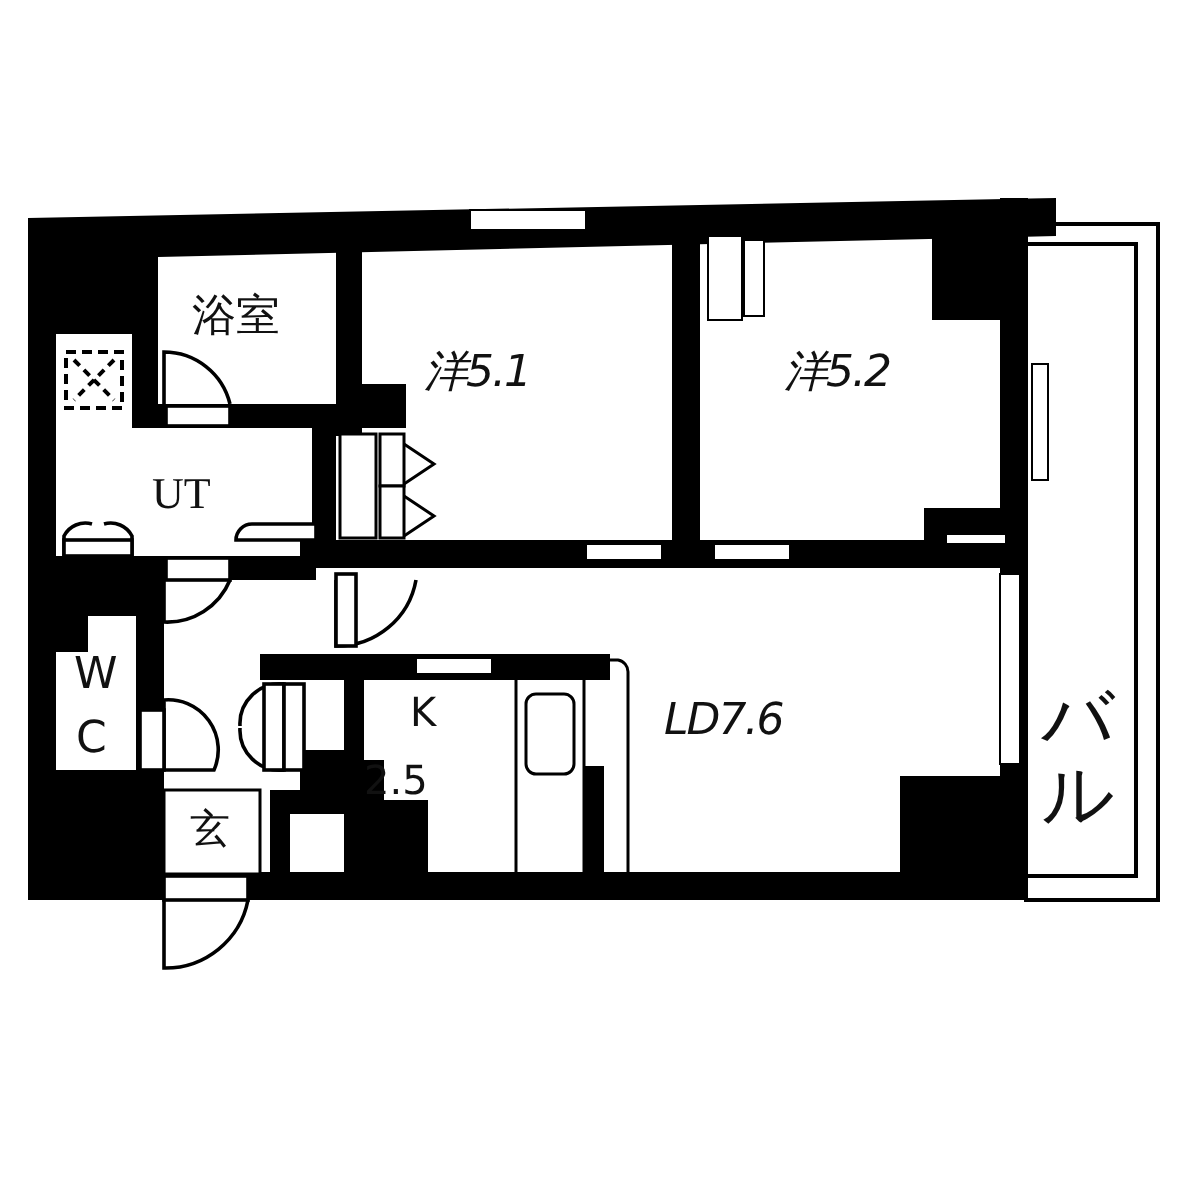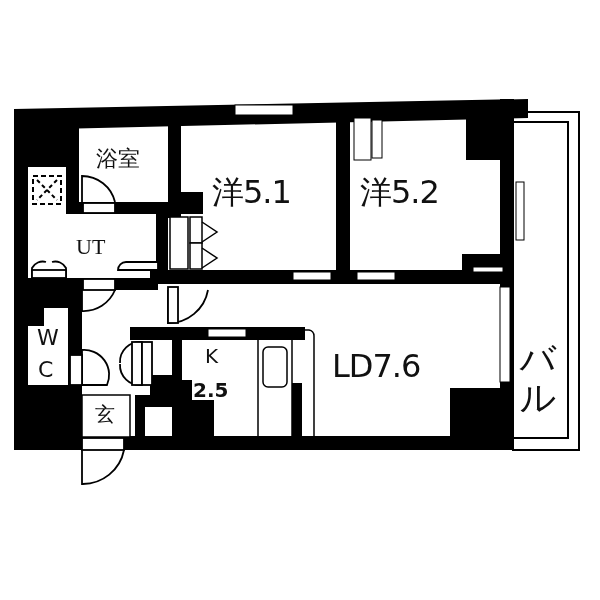--- a/index.html
+++ b/index.html
@@ -1,21 +1,21 @@
 <!DOCTYPE html>
 <html><head>
 <meta charset="utf-8">
 <style>
   html, body { margin: 0; padding: 0; background: #ffffff; }
   body { width: 600px; height: 600px; position: relative; overflow: hidden;
          font-family: "DejaVu Sans", "Liberation Sans", sans-serif; }
   #plan { position: absolute; left: 0; top: 0; width: 600px; height: 600px; }
   .lbl { position: absolute; color: #111; font-family: "DejaVu Sans", sans-serif;
          white-space: nowrap; line-height: 1; }
-  .room-lg { font-size: 32px; letter-spacing: -1px; }
+  .room-lg { font-size: 22px; letter-spacing: -1px; font-style: italic; }
   .room-md { font-size: 22px; }
   .room-sm { font-size: 20px; }
   .vert { writing-mode: vertical-rl; font-size: 36px; letter-spacing: 2px; }
 </style>
 </head>
 <body>
 
 <div id="plan">
 <svg width="600" height="600" viewBox="0 0 600 600">
 
@@ -144,22 +144,22 @@
     <line x1="258" y1="340" x2="258" y2="436"></line>
     <line x1="292" y1="340" x2="292" y2="436"></line>
     <rect x="263" y="347" width="24" height="40" rx="5"></rect>
     <path d="M305,330 L309,330 A6,6 0 0 1 314,336 L314,436" fill="none"></path>
   </g>
 </svg>
 
 
 <div class="lbl room-md" style="left:96px; top:148px;">浴室</div>
 <div class="lbl room-lg" style="left:212px; top:176px;">洋5.1</div>
-<div class="lbl room-lg" style="left:360px; top:176px;">洋5.2</div>
+<div class="lbl room-lg" style="left:392px; top:176px;">洋5.2</div>
 <div class="lbl room-md" style="left:76px; top:236px;font-family:Liberation Serif, serif;">UT</div>
 <div class="lbl room-md" style="left:37px; top:327px;">W</div>
 <div class="lbl room-md" style="left:38px; top:359px;">C</div>
 <div class="lbl room-sm" style="left:205px; top:346px;">K</div>
-<div class="lbl room-sm" style="left:193px; top:380px;font-weight:bold;">2.5</div>
+<div class="lbl room-sm" style="left:182px; top:380px;">2.5</div>
 <div class="lbl room-lg" style="left:332px; top:350px;">LD7.6</div>
 <div class="lbl room-sm" style="left:95px; top:404px;">玄</div>
 <div class="lbl vert" style="left:520px; top:318px;">バル</div>
 </div>
 
 </body></html>

